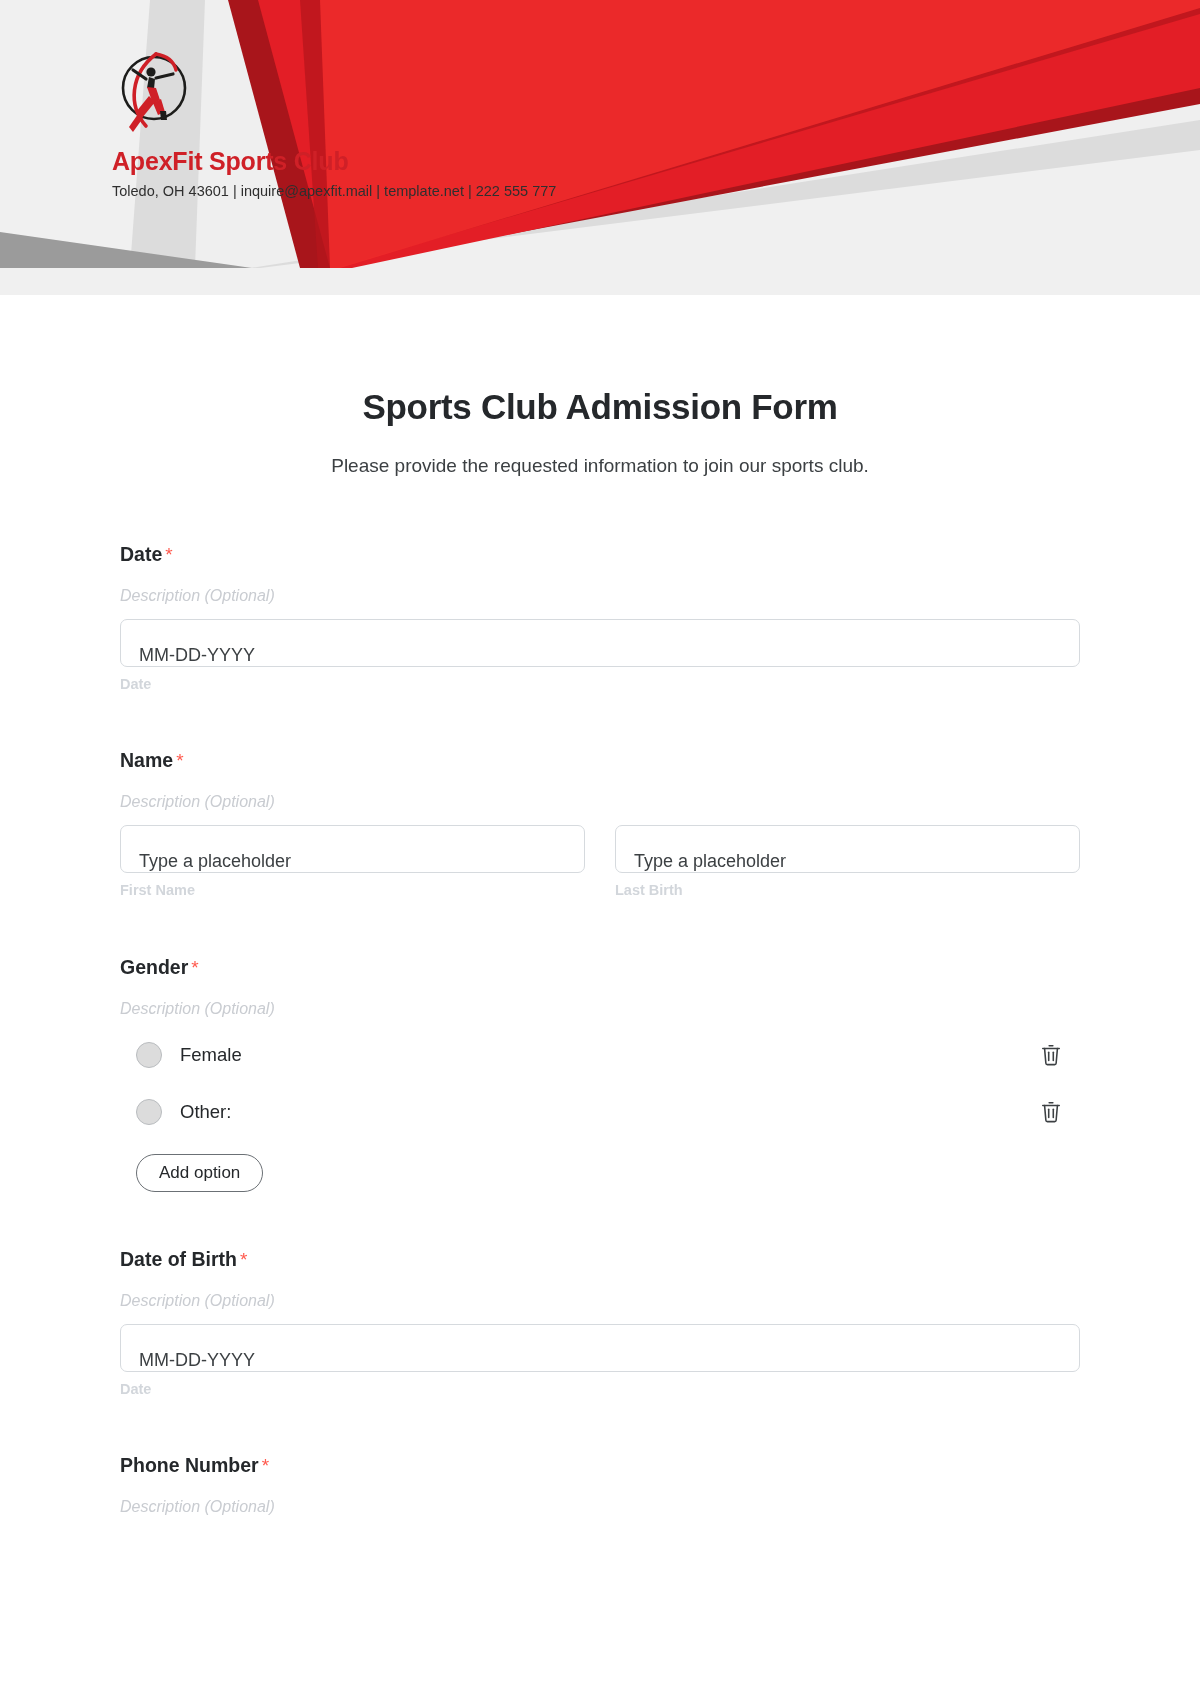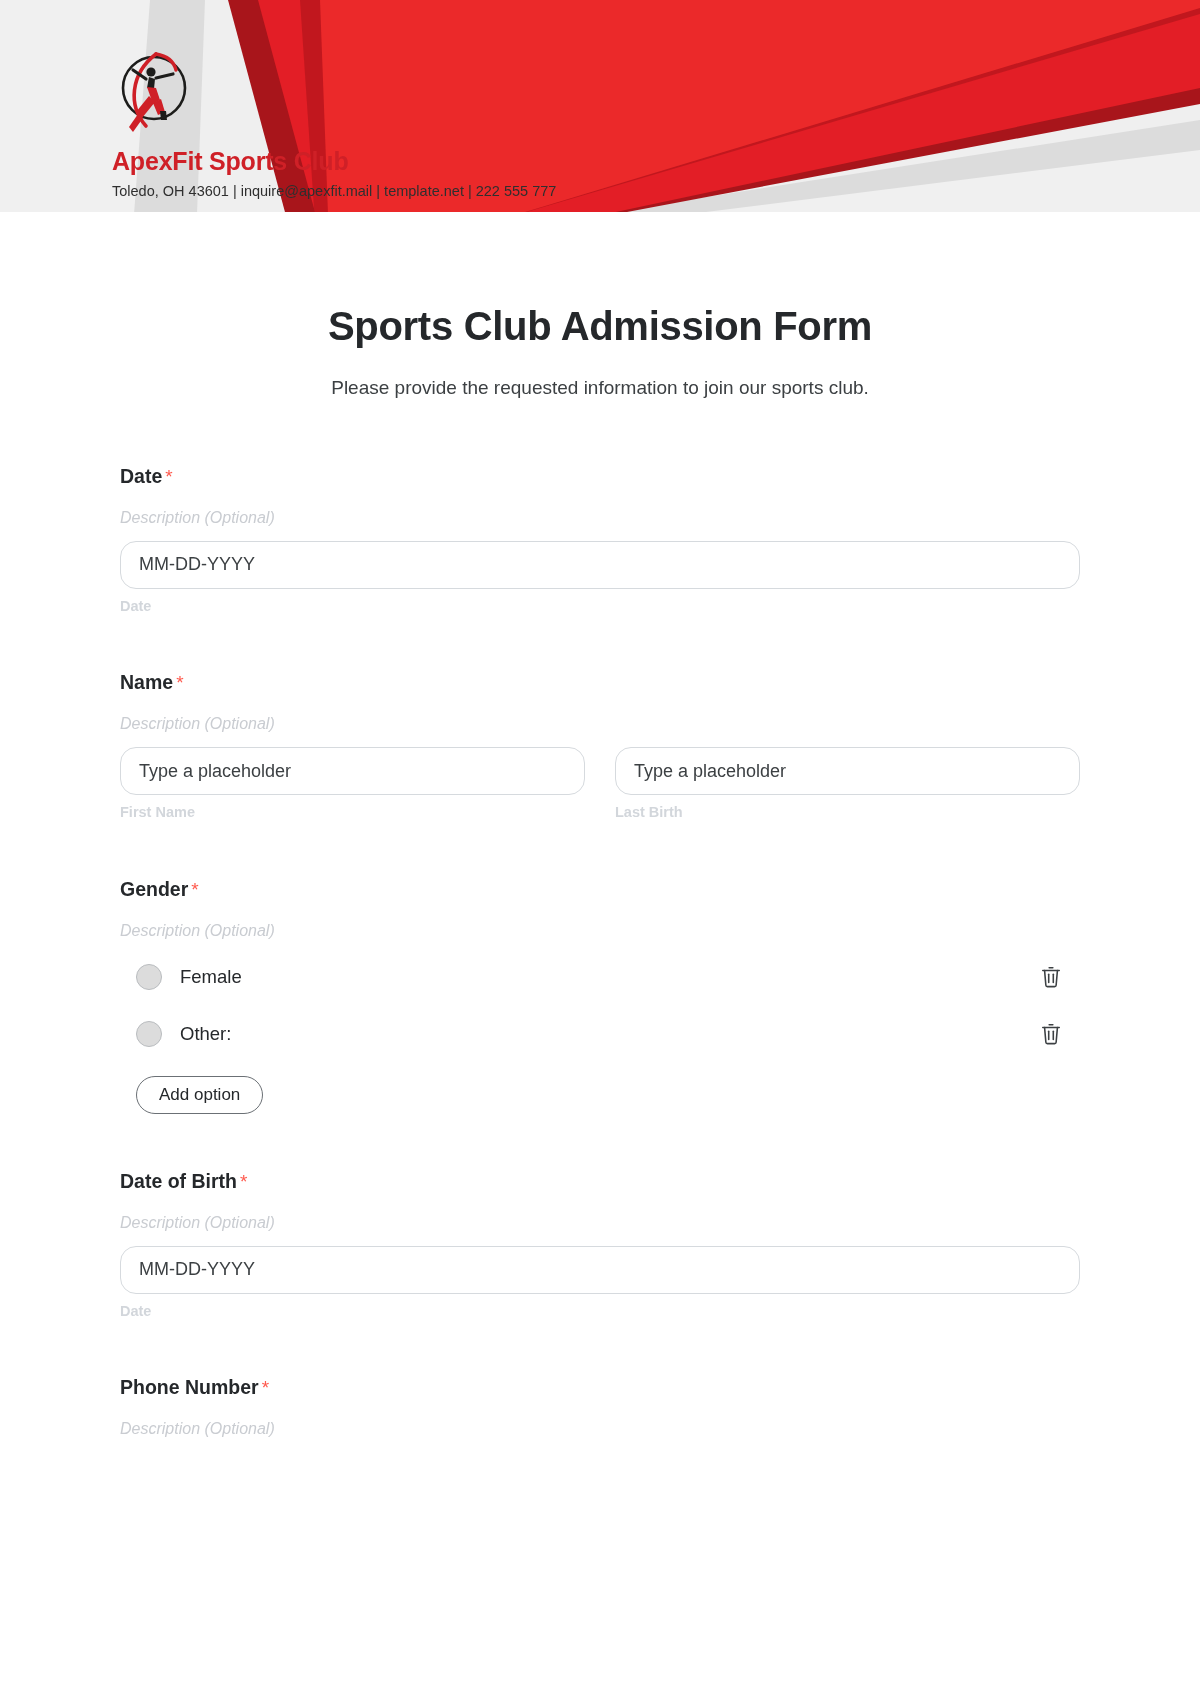--- a/index.html
+++ b/index.html
@@ -8,21 +8,21 @@
     font-family: "Liberation Sans", sans-serif;
     background: #ffffff;
     overflow: hidden;
     position: relative;
   }
 
   
   .header {
     position: relative;
     width: 1200px;
-    height: 212px;
+    height: 295px;
     background: #f0f0f0;
     overflow: hidden;
   }
   .hdr-svg { position: absolute; inset: 0; width: 1200px; height: 268px; display: block; }
 
   .brand-block {
     position: absolute;
     left: 112px;
     top: 48px;
     z-index: 5;
@@ -51,21 +51,21 @@
     width: 1200px;
     padding: 0 0 0 0;
   }
   .form-inner {
     width: 960px;
     margin: 0 auto;
     padding-top: 92px;
   }
   .form-title {
     text-align: center;
-    font-size: 40px;
+    font-size: 35px;
     font-weight: bold;
     color: #25282b;
     letter-spacing: -0.3px;
   }
   .form-subtitle {
     text-align: center;
     font-size: 19px;
     color: #3c4043;
     margin-top: 28px;
   }
@@ -90,24 +90,24 @@
     font-size: 16px;
     font-style: italic;
     color: #c9ccd1;
     line-height: 1.2;
   }
 
   .input-box {
     margin-top: 14px;
     height: 48px;
     border: 1px solid #d6dade;
-    border-radius: 16px;
+    border-radius: 7px;
     background: #fff;
     display: flex;
-    align-items: center;
+    align-items: flex-end;
     padding: 0 18px;
     font-size: 18px;
     color: #3c4043;
     width: 100%;
   }
   .sub-label {
     margin-top: 9px;
     font-size: 14.5px;
     font-weight: bold;
     color: #d2d6db;

